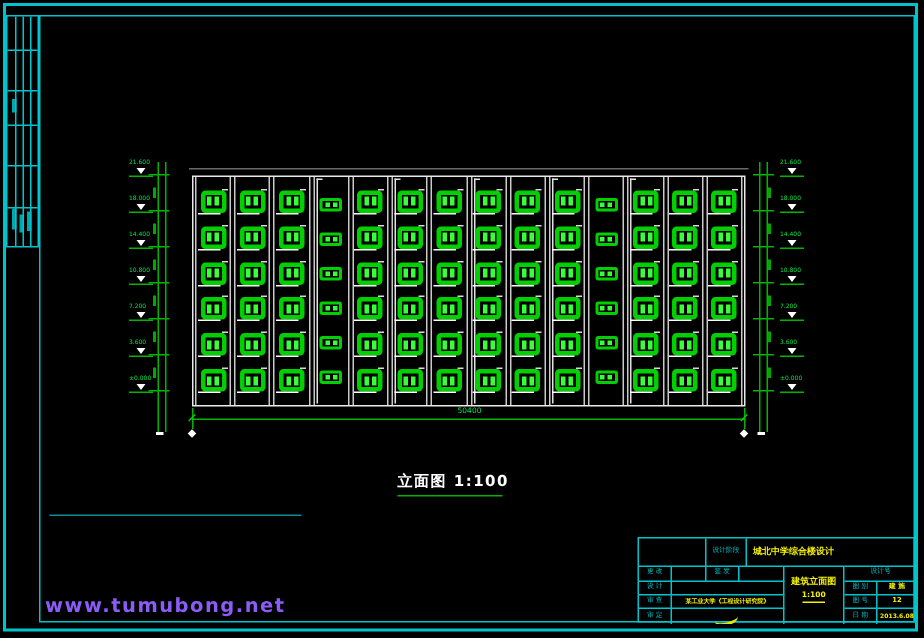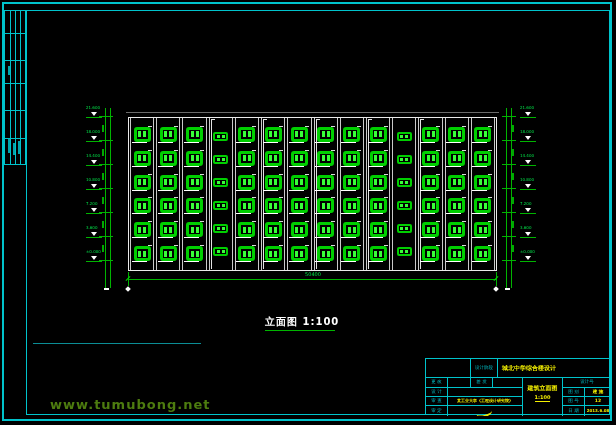--- a/index.html
+++ b/index.html
@@ -48,21 +48,21 @@
   .dim-ext{top:272px;width:1px;height:14px;background:#00b400;}
   .dim-tick{width:6px;height:1px;background:#00d400;transform:rotate(-45deg);}
   .dim-text{top:272px;left:285px;width:56px;text-align:center;font-size:5px;line-height:5px;color:#00e84a;}
   .axis-diamond{width:4px;height:4px;background:#fff;transform:rotate(45deg);}
   
   .fig-title{left:265px;top:316px;color:#fff;font-size:10px;line-height:12px;font-weight:bold;
              letter-spacing:1px;white-space:nowrap;}
   .fig-underline{left:265px;top:330px;width:70px;height:1px;background:#00b400;}
   
   .wm-brand{left:8px;top:342px;font-size:46px;line-height:54px;font-weight:bold;color:#42331f;letter-spacing:2px;white-space:nowrap;}
-  .wm-url{left:30px;top:397px;font-size:13px;line-height:15px;font-weight:bold;color:#4d7c0f;letter-spacing:1px;white-space:nowrap;margin-left:20px;}
+  .wm-url{left:30px;top:397px;font-size:13px;line-height:15px;font-weight:bold;color:#8b5cf6;letter-spacing:1px;white-space:nowrap;}
   .wm-topline{left:33px;top:343px;width:168px;height:1px;background:#0b8d95;}
   
   .tb{left:425px;top:358px;width:185px;height:57px;border:1px solid #00c3cb;box-sizing:border-box;}
   .tb-cell{position:absolute;box-sizing:border-box;border-right:1px solid #00c3cb;border-bottom:1px solid #00c3cb;
            overflow:hidden;color:#00c3cb;font-size:4.5px;line-height:1;display:flex;align-items:center;justify-content:center;
            white-space:nowrap;}
   .tb-cell.noright{border-right:none;} .tb-cell.nobottom{border-bottom:none;}
   .tb-yellow{color:#f4f000;font-weight:bold;}
   .tb-project{font-size:6px;justify-content:flex-start;padding-left:4px;}
   .tb-mid{flex-direction:column;justify-content:flex-start;gap:4px;padding-top:7px;}

